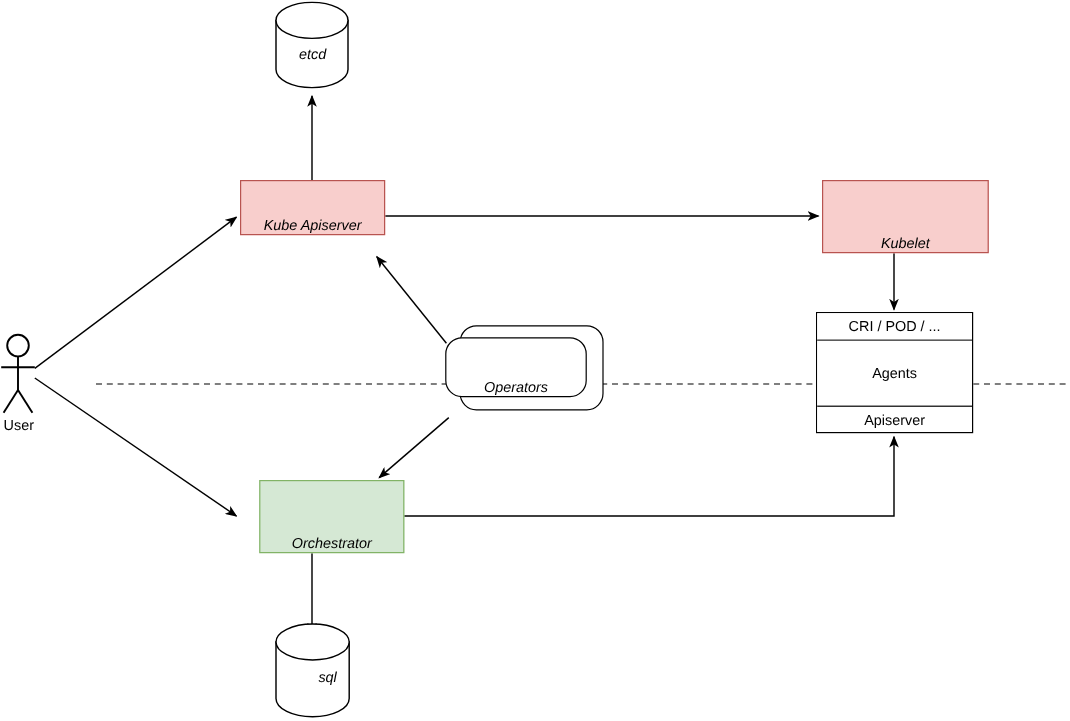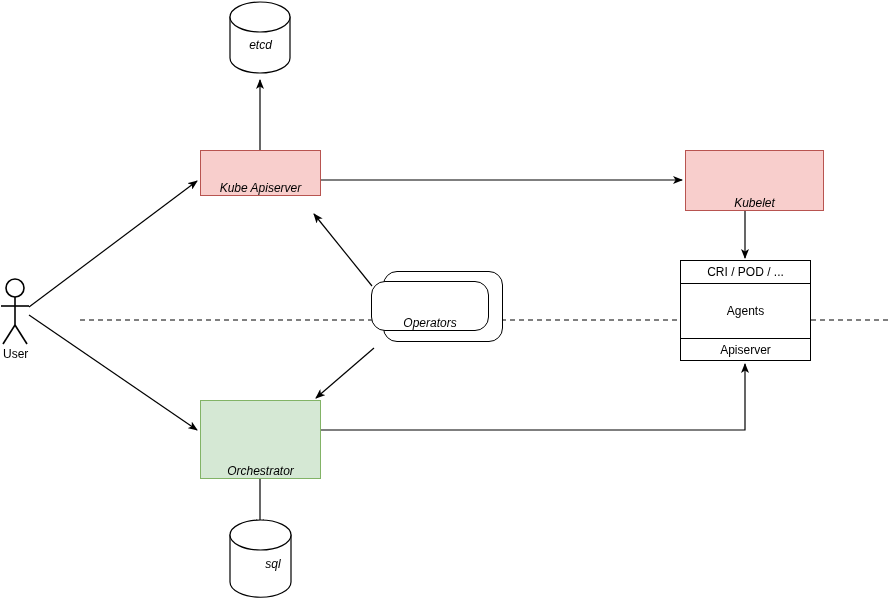--- a/index.html
+++ b/index.html
@@ -140,21 +140,21 @@
   <div class="node box-pink" style="left:685px; top:150px; width:139px; height:61px;">
     <span>Kubelet</span>
   </div>
 
   <div class="rounded" style="position:absolute; left:383px; top:271px; width:118px; height:69px;"></div>
 
   <div class="node rounded" style="left:371px; top:281px; width:118px; height:50px;">
     <span>Operators</span>
   </div>
 
-  <div class="node box-green" style="left:200px; top:400px; width:121px; height:79px;">
+  <div class="node box-green" style="left:216px; top:400px; width:121px; height:61px;">
     <span>Orchestrator</span>
   </div>
 
   <div class="agents-stack" style="left:680px; top:260px; width:131px; height:101px;">
     <div class="agents-seg top" style="height:23px;">
       <span>CRI / POD / ...</span>
     </div>
     <div class="agents-seg" style="flex:1;">
       <span>Agents</span>
     </div>

